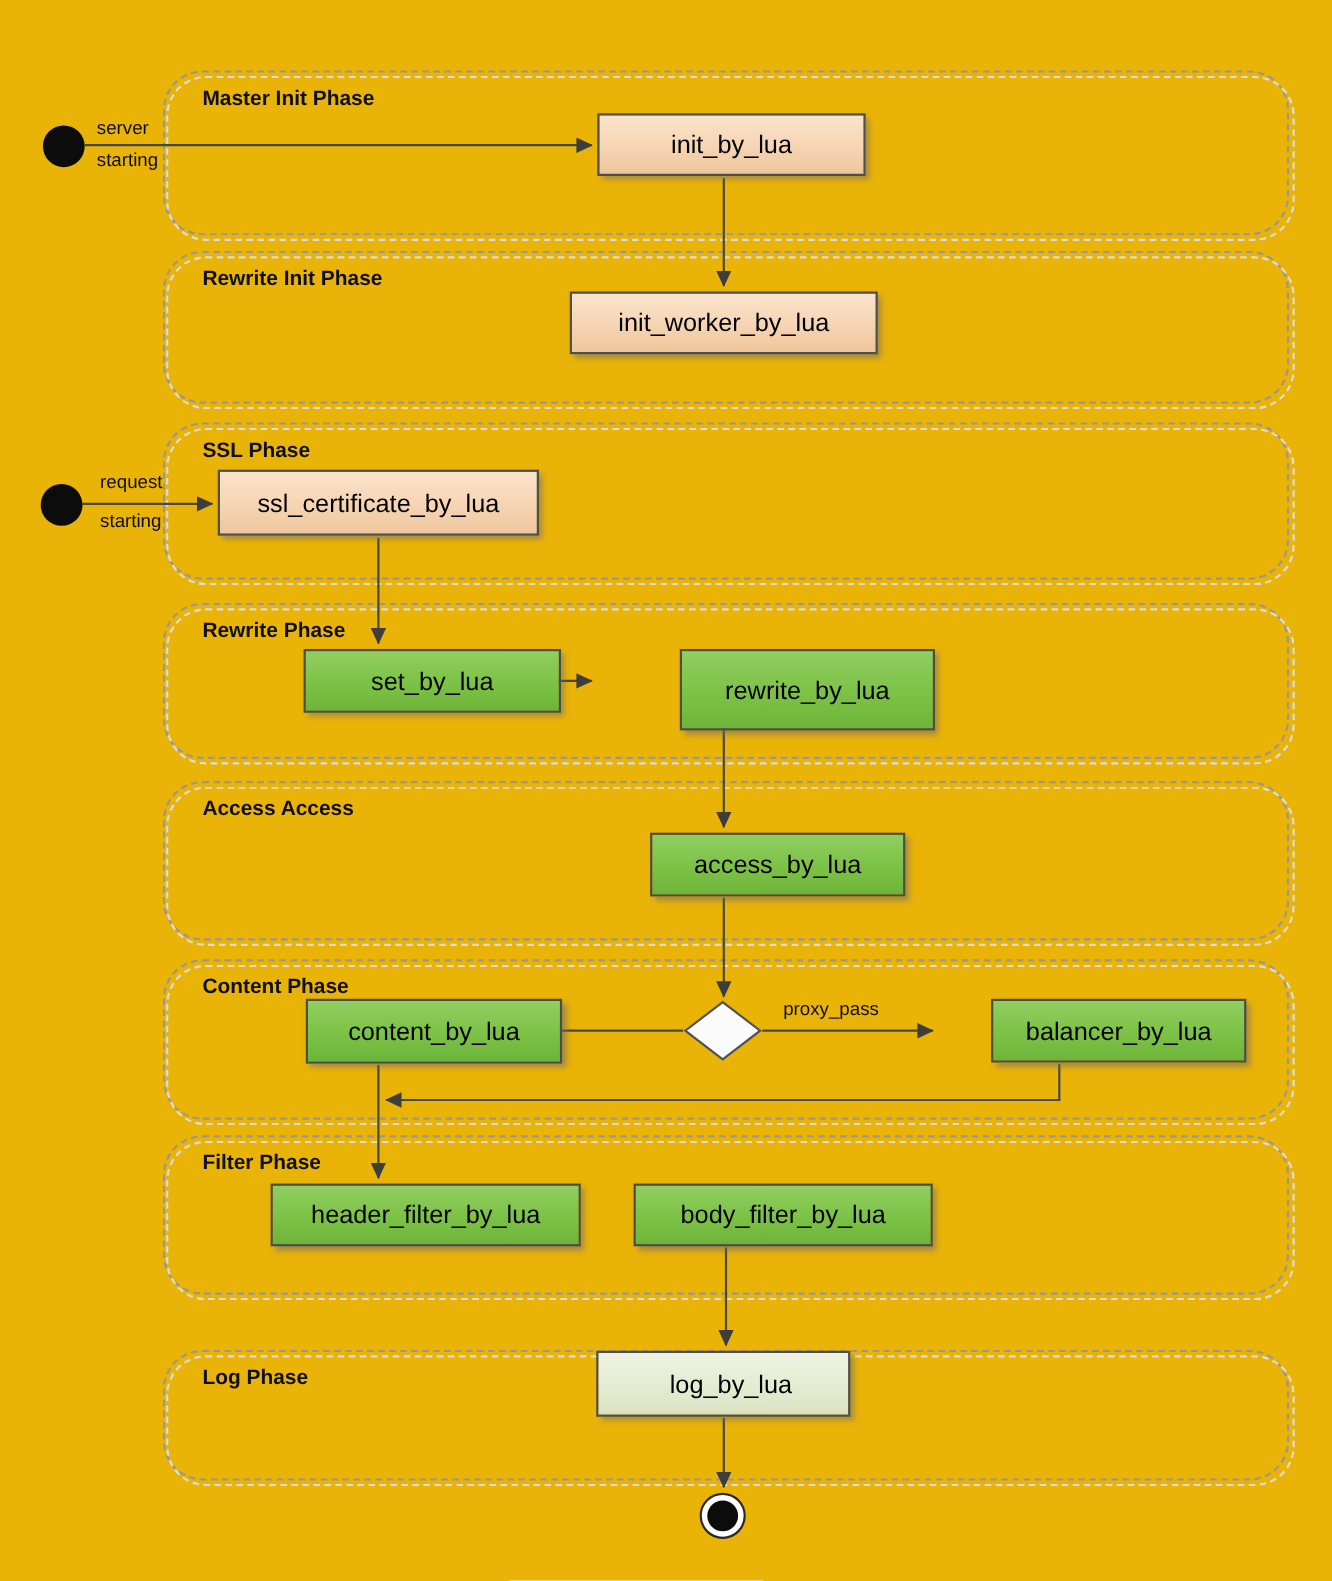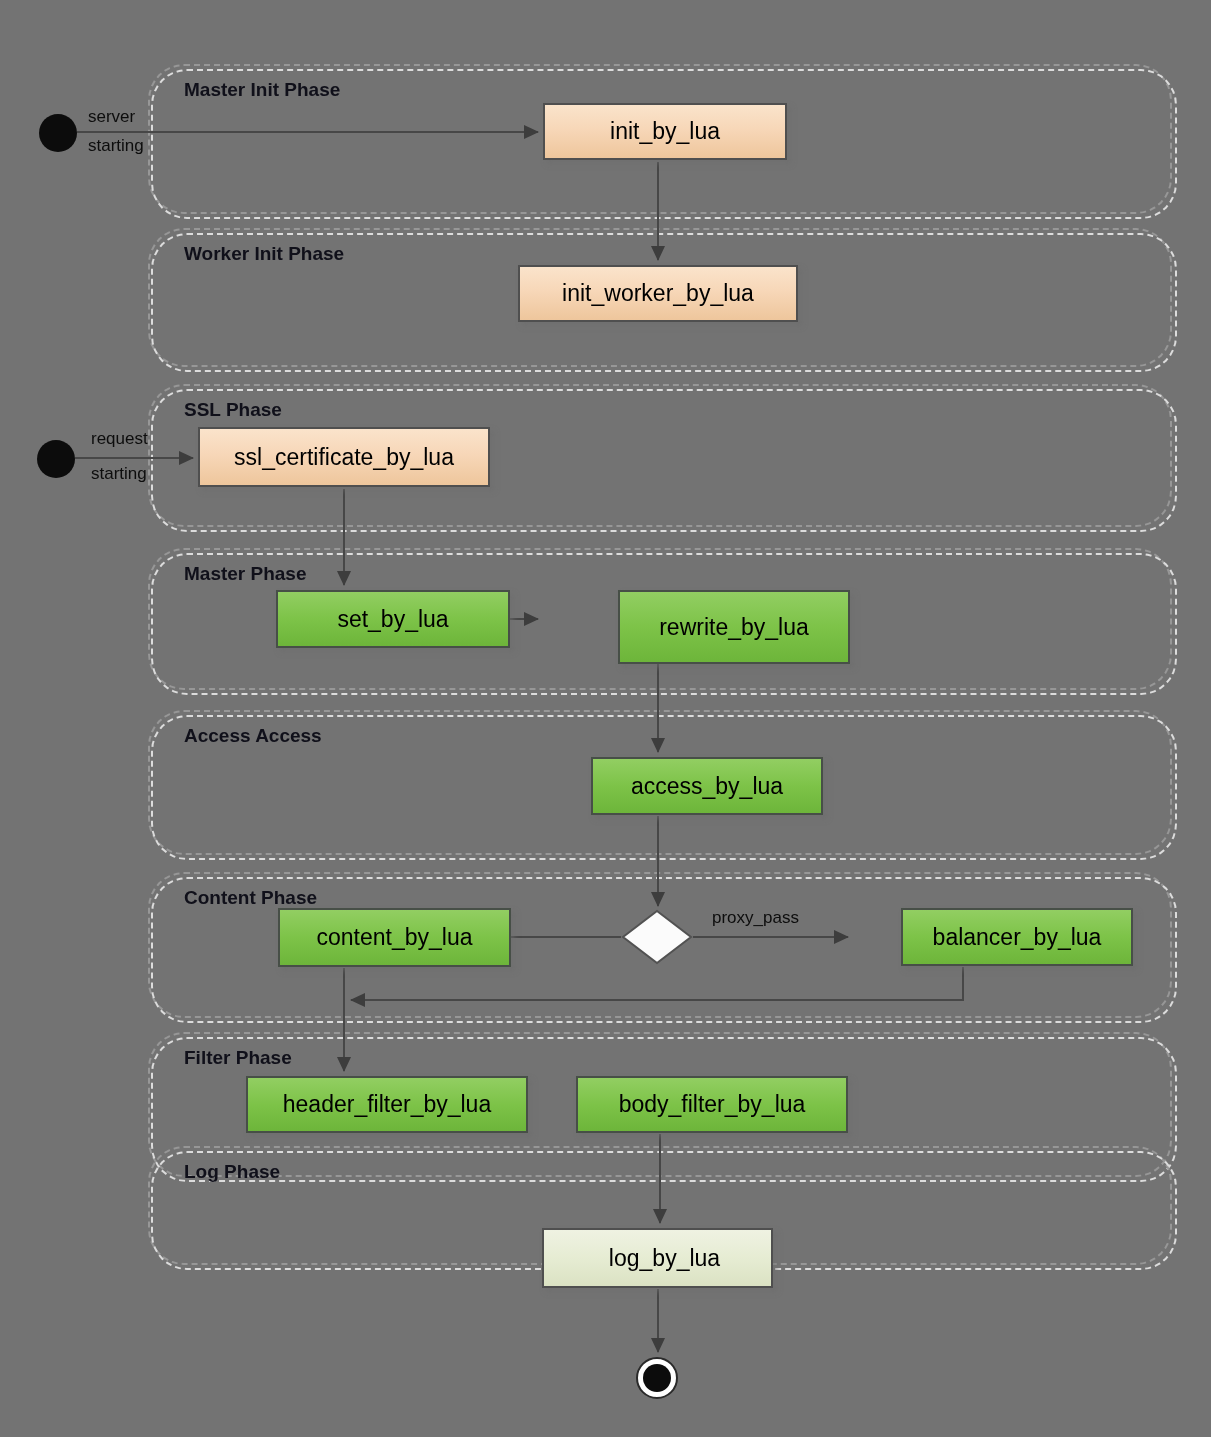--- a/index.html
+++ b/index.html
@@ -1,19 +1,19 @@
 <!DOCTYPE html>
 <html><head>
 <meta charset="utf-8">
 <style>
   html,body{margin:0;padding:0;background:#ffffff;}
   #canvas{
     position:relative;
     width:1211px;height:1437px;
-    background:#737373;
+    background:#eab308;
     font-family:"Liberation Sans", sans-serif;
     overflow:hidden;
     text-decoration:underline;
   }
   
   .phase{
     position:absolute;
     border:2px dashed #979797;
     border-radius:36px;
     box-sizing:border-box;
@@ -107,38 +107,38 @@
 </style>
 </head>
 <body>
 
 <div id="canvas">
 
   <div class="phase" style="left:148px;top:64px;width:1024px;height:150px">
     <div class="phase-title">Master Init Phase</div>
   </div>
   <div class="phase" style="left:148px;top:228px;width:1024px;height:139px">
-    <div class="phase-title">Worker Init Phase</div>
+    <div class="phase-title">Rewrite Init Phase</div>
   </div>
   <div class="phase" style="left:148px;top:384px;width:1024px;height:143px">
     <div class="phase-title">SSL Phase</div>
   </div>
   <div class="phase" style="left:148px;top:548px;width:1024px;height:142px">
-    <div class="phase-title">Master Phase</div>
+    <div class="phase-title">Rewrite Phase</div>
   </div>
   <div class="phase" style="left:148px;top:710px;width:1024px;height:145px">
     <div class="phase-title">Access Access</div>
   </div>
   <div class="phase" style="left:148px;top:872px;width:1024px;height:146px">
     <div class="phase-title">Content Phase</div>
   </div>
   <div class="phase" style="left:148px;top:1032px;width:1024px;height:145px">
     <div class="phase-title">Filter Phase</div>
   </div>
-  <div class="phase" style="left:148px;top:1146px;width:1024px;height:119px">
+  <div class="phase" style="left:148px;top:1227px;width:1024px;height:119px">
     <div class="phase-title">Log Phase</div>
   </div>
 
   <svg id="edges" width="1211" height="1437">
     <defs>
       <marker id="arrow" markerUnits="userSpaceOnUse" markerWidth="18" markerHeight="16" refX="14" refY="7" orient="auto">
         <path d="M0,0 L15,7 L0,14 Z" fill="#3d3d3d"></path>
       </marker>
     </defs>
     <line x1="77" y1="132" x2="538" y2="132" marker-end="url(#arrow)"></line>

